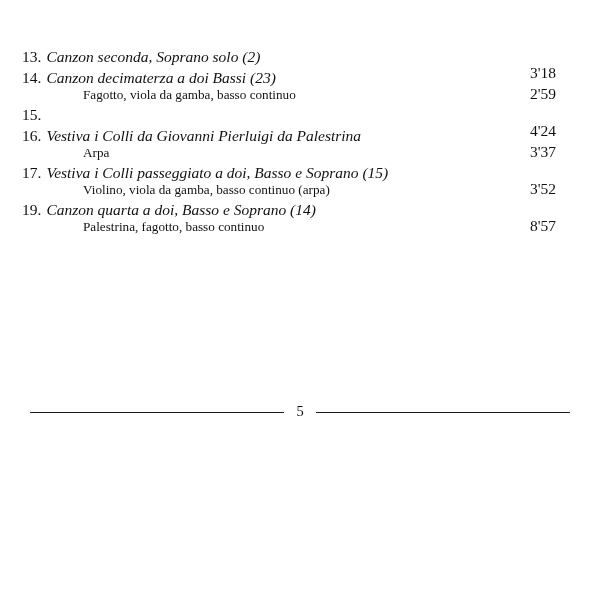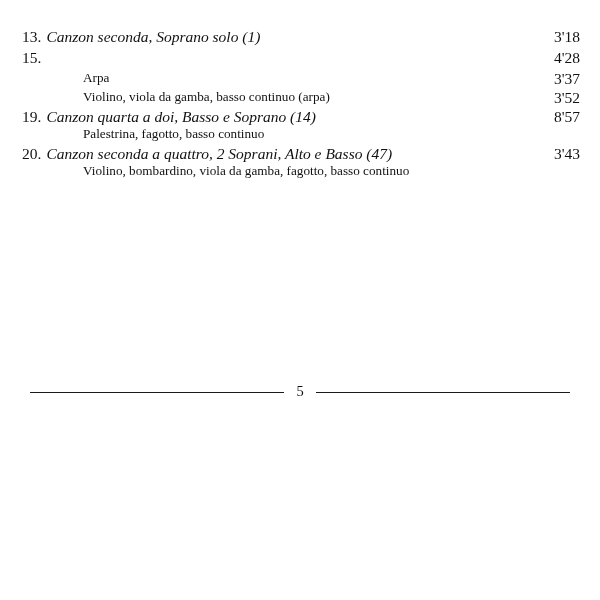--- a/index.html
+++ b/index.html
@@ -13,21 +13,22 @@
     font-family: "Liberation Serif", serif;
     color: #111111;
     overflow: hidden;
     position: relative;
   }
   .page {
     position: relative;
     width: 600px;
     height: 428px;
     box-sizing: border-box;
-    padding: 28px 20px 0 22px;
+    padding: 28px 44px 0 22px;
+    margin-top: 20px;
   }
   .track-list {
     display: block;
   }
   .track {
     position: relative;
     margin-bottom: 3px;
   }
   .track-main {
     display: flex;
@@ -40,21 +41,21 @@
     padding-right: 5px;
   }
   .track-title {
     font-size: 15.5px;
     font-style: italic;
     line-height: 1.14;
   }
   .track-duration {
     position: absolute;
     right: 0;
-    top: 0;
+    top: 16px;
     font-size: 15.5px;
     font-style: normal;
     text-align: right;
     white-space: nowrap;
   }
   .track-instruments {
     font-size: 13.2px;
     font-style: normal;
     margin-left: 61px;
     line-height: 1.2;
@@ -90,61 +91,69 @@
 </head>
 <body>
 
 <div class="page">
 
   <div class="track-list">
 
     <div class="track">
       <div class="track-main">
         <span class="track-num">13.</span>
-        <span class="track-title">Canzon seconda, Soprano solo (1)</span>
+        <span class="track-title">Canzon seconda, Soprano solo (2)</span>
       </div>
       <div class="track-duration">3'18</div>
     </div>
 
+    <div class="track">
+      <div class="track-main">
+        <span class="track-num">14.</span>
+        <span class="track-title">Canzon decimaterza a doi Bassi (23)</span>
+      </div>
+      <div class="track-instruments">Fagotto, viola da gamba, basso continuo</div>
+      <div class="track-duration">2'59</div>
+    </div>
 
     <div class="track">
       <div class="track-main">
         <span class="track-num">15.</span>
       </div>
-      <div class="track-duration">4'28</div>
+      <div class="track-duration">4'24</div>
     </div>
 
     <div class="track">
+      <div class="track-main">
+        <span class="track-num">16.</span>
+        <span class="track-title">Vestiva i Colli da Giovanni Pierluigi da Palestrina</span>
+      </div>
       <div class="track-instruments">Arpa</div>
       <div class="track-duration">3'37</div>
     </div>
 
     <div class="track">
+      <div class="track-main">
+        <span class="track-num">17.</span>
+        <span class="track-title">Vestiva i Colli passeggiato a doi, Basso e Soprano (15)</span>
+      </div>
       <div class="track-instruments">Violino, viola da gamba, basso continuo (arpa)</div>
       <div class="track-duration">3'52</div>
     </div>
 
     <div class="track">
       <div class="track-main">
         <span class="track-num">19.</span>
         <span class="track-title">Canzon quarta a doi, Basso e Soprano (14)</span>
       </div>
       <div class="track-instruments">Palestrina, fagotto, basso continuo</div>
       <div class="track-duration">8'57</div>
     </div>
 
 
-    <div class="track">
-      <div class="track-main">
-        <span class="track-num">20.</span>
-        <span class="track-title">Canzon seconda a quattro, 2 Soprani, Alto e Basso (47)</span>
-      </div>
-      <div class="track-instruments">Violino, bombardino, viola da gamba, fagotto, basso continuo</div>
-      <div class="track-duration">3'43</div>
-    </div>
 
   </div>
 
   <div class="footer">
     <div class="footer-rule-wrap">
       <div class="rule"></div>
       <div class="page-number">5</div>
       <div class="rule"></div>
     </div>
   </div>

